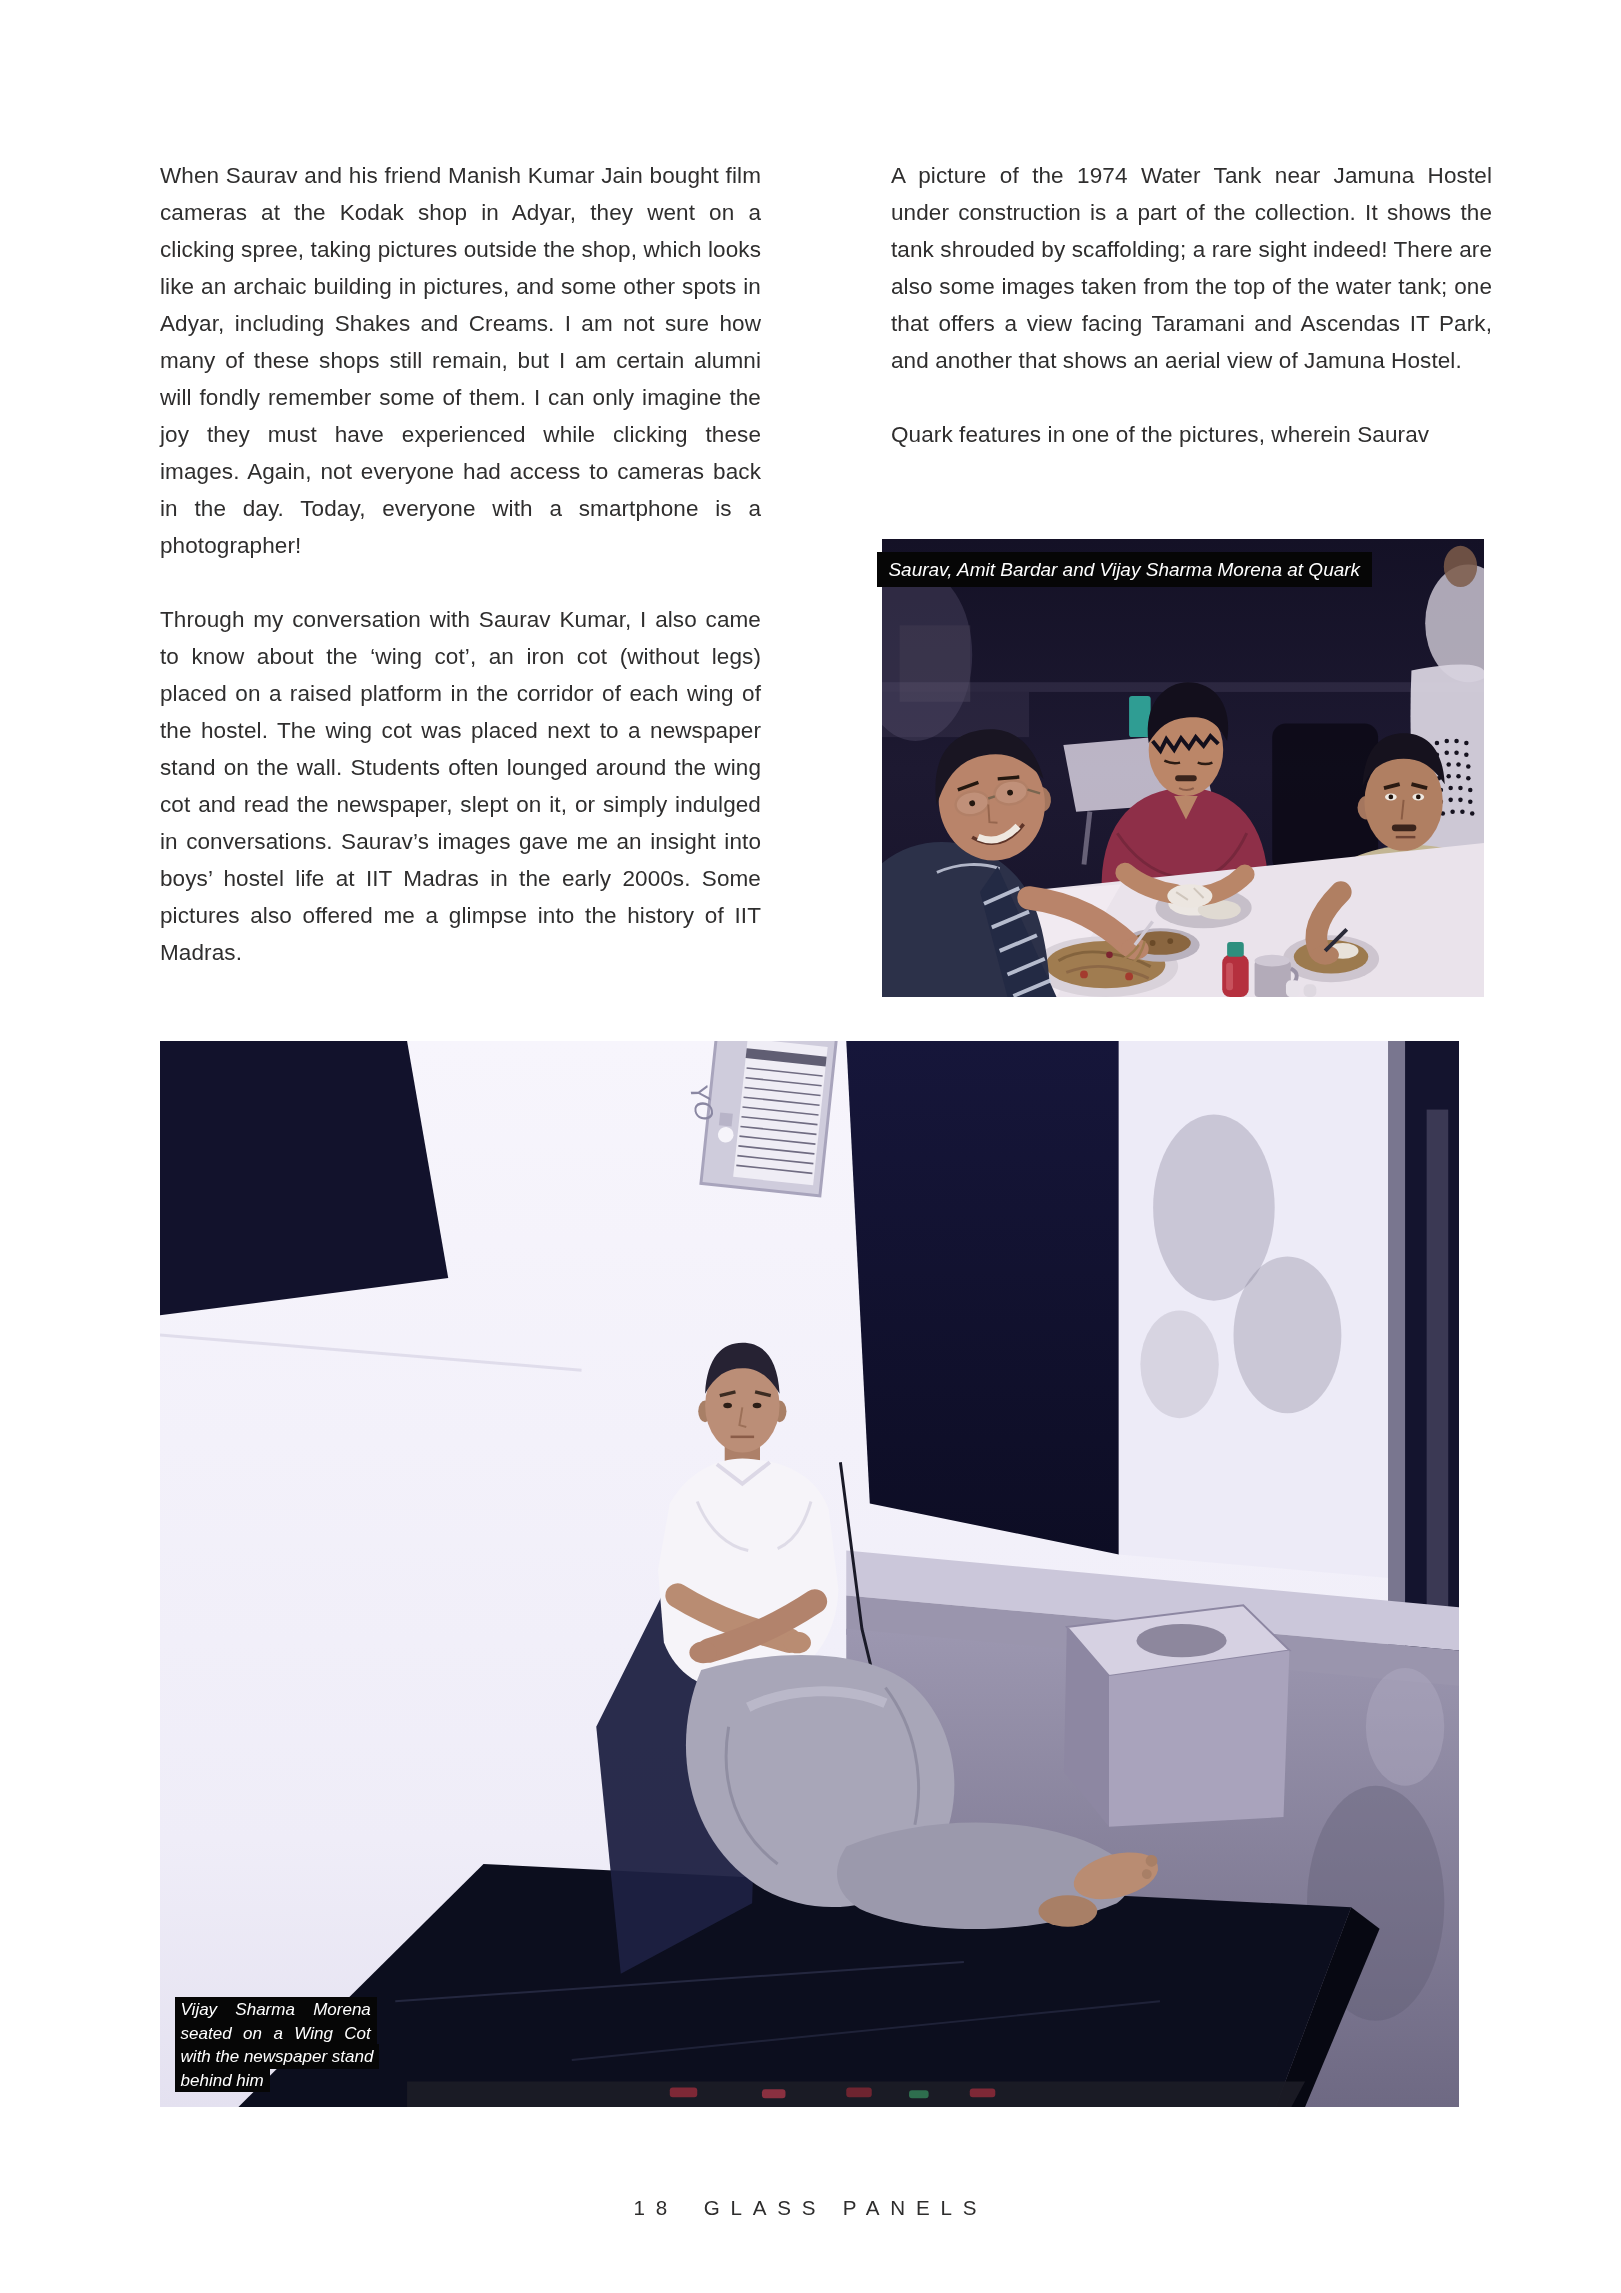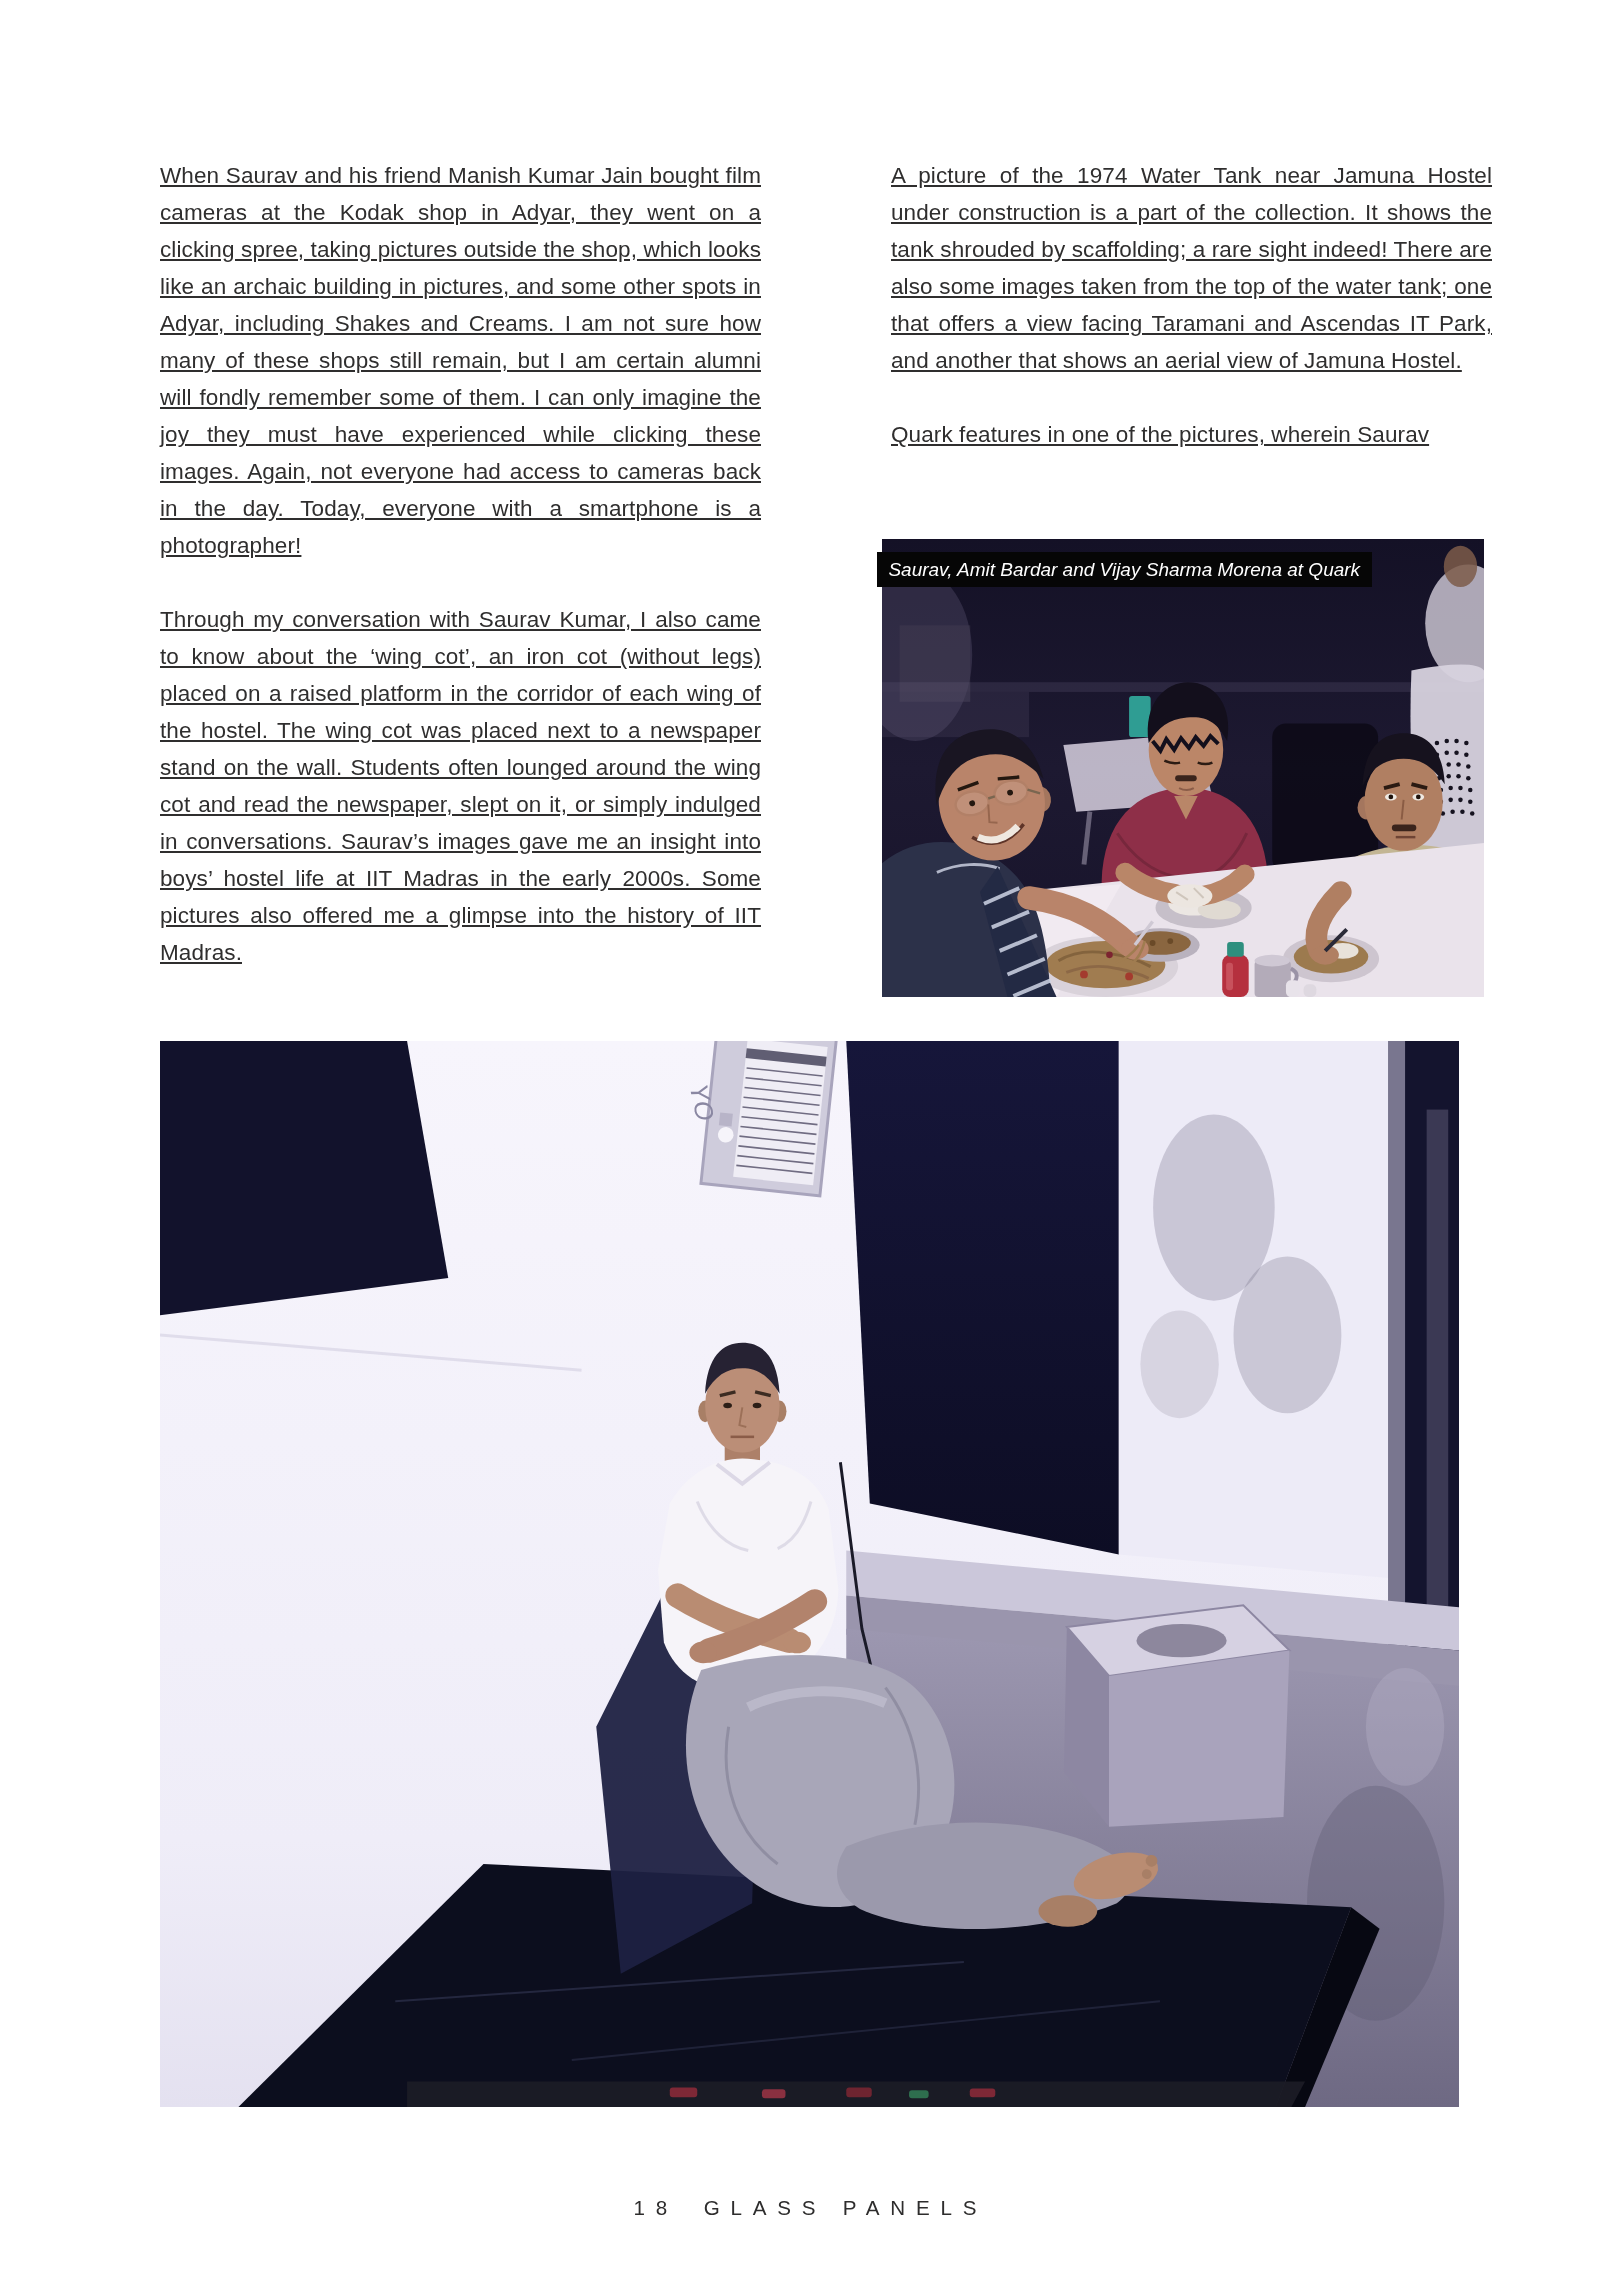--- a/index.html
+++ b/index.html
@@ -1,20 +1,20 @@
 <!DOCTYPE html>
 <html><head>
 <meta charset="utf-8">
 <style>
   html,body{margin:0;padding:0;background:#ffffff;}
   .page{position:relative;width:1621px;height:2294px;background:#ffffff;overflow:hidden;
         font-family:"Liberation Sans","DejaVu Sans",sans-serif;color:#2f2e2e;}
   .col{position:absolute;width:601px;font-size:22.5px;line-height:37px;text-align:justify;
        letter-spacing:0.1px;color:#2f2e2e;}
-  .col p{margin:0 0 37px 0;text-decoration:underline;}
+  .col p{margin:0 0 37px 0;}
   #col-left{left:160px;top:157px;}
   #col-right{left:859px;top:157px;margin-left:32px;}
   .photo{position:absolute;overflow:hidden;}
   #photo-quark{left:859px;top:539px;width:602px;height:458px;padding-left:23px;}
   #photo-wingcot{left:160px;top:1041px;width:1299px;height:1066px;}
   .photo svg{display:block;width:100%;height:100%;}
   .cap-top{position:absolute;left:17.6px;top:12.7px;background:#060606;color:#ffffff;
            font-style:italic;font-size:19px;line-height:23.5px;padding:5.9px 11.8px;white-space:nowrap;}
   .cap-bottom{position:absolute;left:14.7px;top:957px;width:202px;font-style:italic;
               font-size:17px;line-height:23.5px;text-align:justify;color:#ffffff;}
@@ -359,20 +359,23 @@
 
       <g>
         <polygon points="252,1062 1168,1062 1154,1088 252,1088" fill="#1c1c26" opacity="0.92"></polygon>
         <rect x="520" y="1068" width="28" height="10" rx="3" fill="#7e2836"></rect>
         <rect x="614" y="1070" width="24" height="9" rx="3" fill="#8a3040"></rect>
         <rect x="700" y="1068" width="26" height="10" rx="3" fill="#6e2430"></rect>
         <rect x="764" y="1071" width="20" height="8" rx="3" fill="#2e6e4e"></rect>
         <rect x="826" y="1069" width="26" height="9" rx="3" fill="#7e2836"></rect>
       </g>
     </svg>
+    <div class="cap-bottom">
+      <span>Vijay Sharma Morena seated on a Wing Cot with the newspaper stand behind him</span>
+    </div>
   </div>
 
   <div class="footer">
     <span class="pn">18</span><span>GLASS PANELS</span>
   </div>
 
 </div>
 
 
 </body></html>

